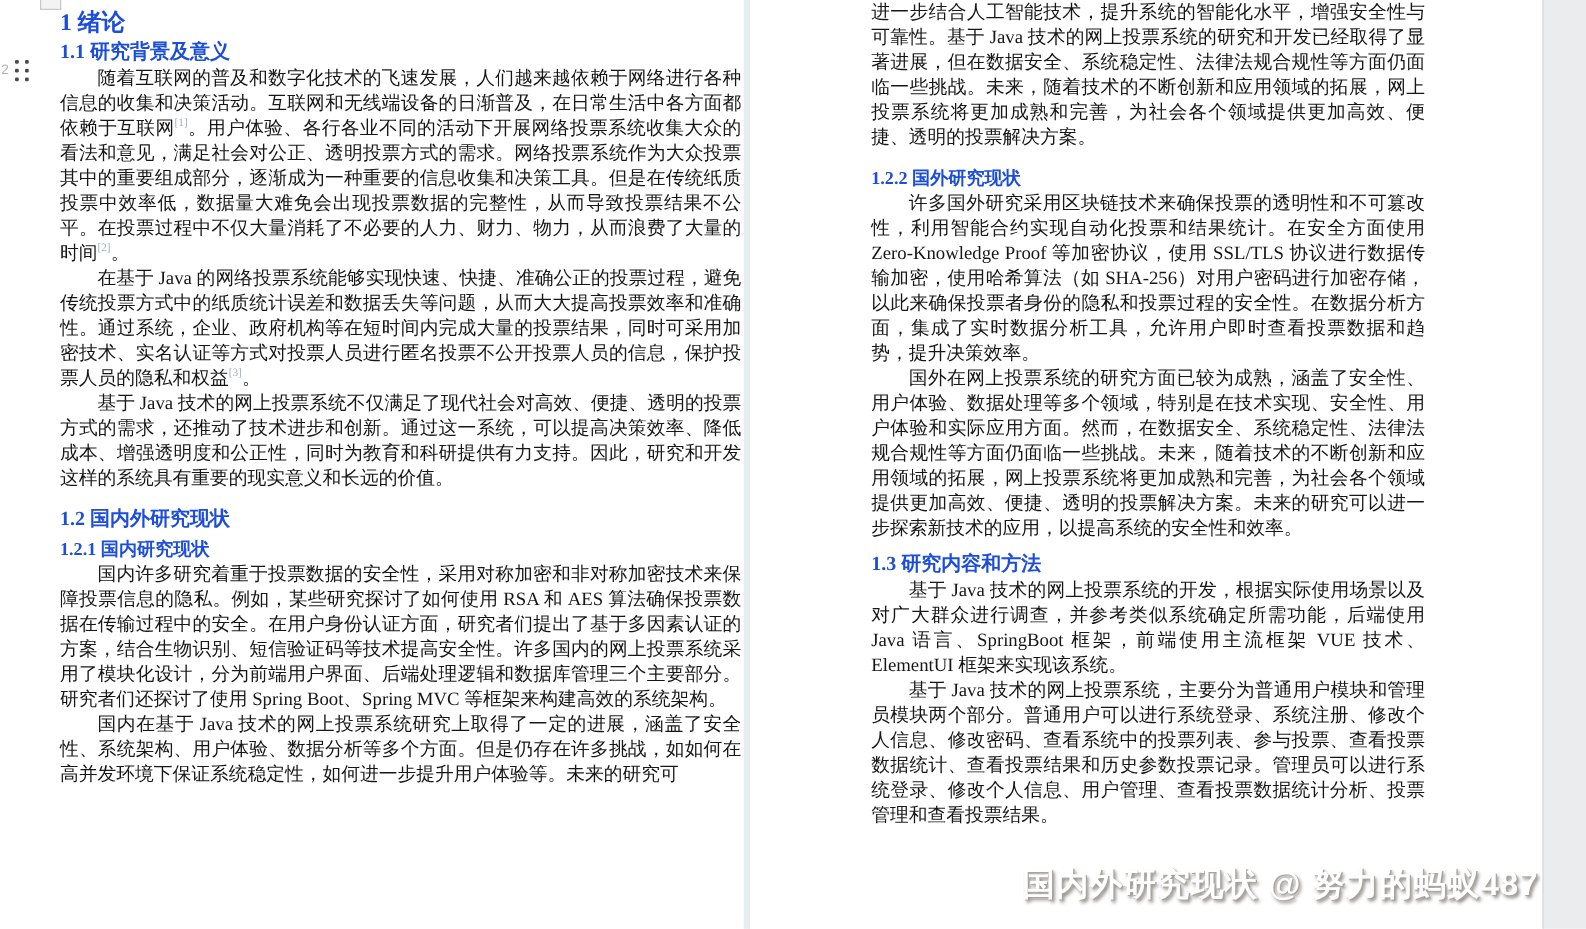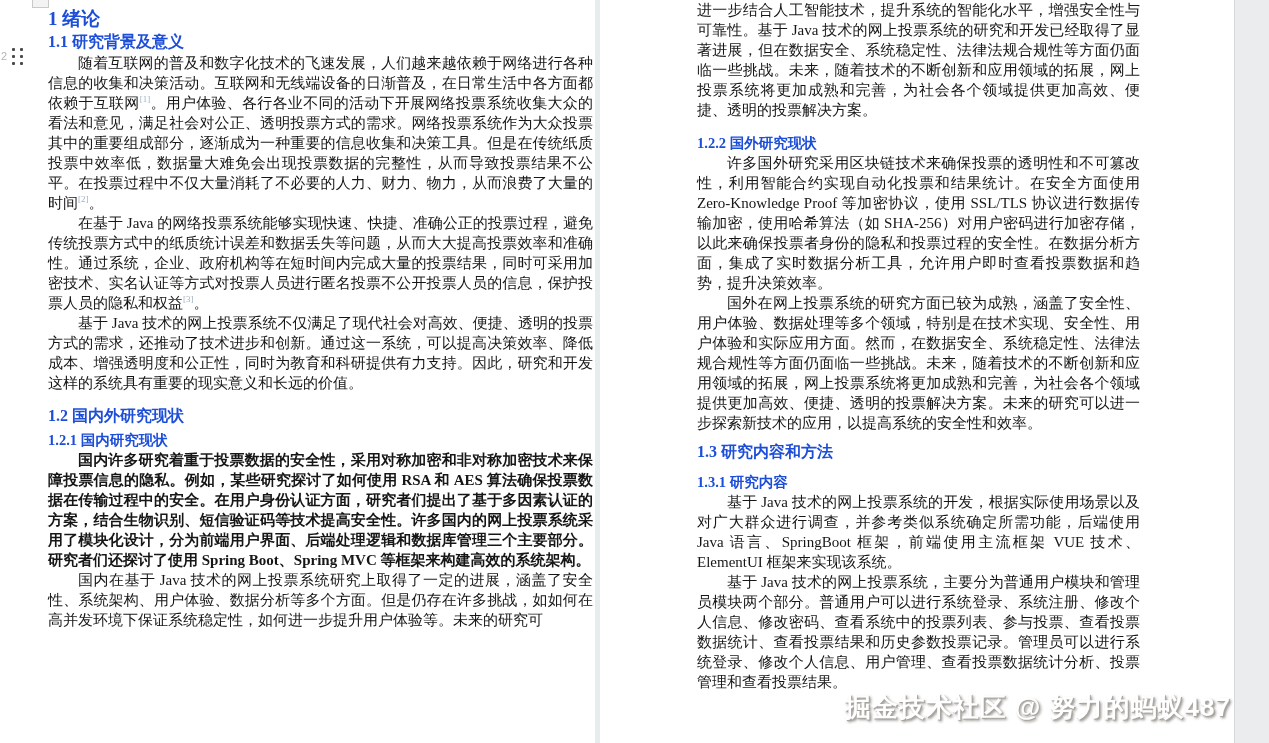--- a/index.html
+++ b/index.html
@@ -55,21 +55,21 @@
   p.para {
     margin: 0; font-size: 15px; line-height: 20px;
     text-align: justify; color: #161616;
   }
   .indent { text-indent: 2em; }
 
   .m-s11  { }
   .m-p1   { margin-top: 13px; }
   .m-s12  { margin-top: 12px; }
   .m-s121 { margin-top: 4px; font-family: Liberation Serif, serif; }
-  .m-p4   { margin-top: 8px; font-weight: bold; }
+  .m-p4   { margin-top: 8px; }
 
   .m-rp1   { margin-top: 6px; }
   .m-s122  { margin-top: 14px; }
   .m-rp2   { margin-top: 8px; }
   .m-s13   { margin-top: 8px; }
   .m-s131  { margin-top: 10px; }
   .m-rp4   { margin-top: 6px; }
 
   sup.ref {
     font-size: 9px; line-height: 0;
@@ -132,24 +132,23 @@
     <p class="para m-rp1">进一步结合人工智能技术，提升系统的智能化水平，增强安全性与可靠性。基于 Java 技术的网上投票系统的研究和开发已经取得了显著进展，但在数据安全、系统稳定性、法律法规合规性等方面仍面临一些挑战。未来，随着技术的不断创新和应用领域的拓展，网上投票系统将更加成熟和完善，为社会各个领域提供更加高效、便捷、透明的投票解决方案。</p>
 
     <h3 class="m-s122">1.2.2 国外研究现状</h3>
 
     <p class="para indent m-rp2">许多国外研究采用区块链技术来确保投票的透明性和不可篡改性，利用智能合约实现自动化投票和结果统计。在安全方面使用 Zero-Knowledge Proof 等加密协议，使用 SSL/TLS 协议进行数据传输加密，使用哈希算法（如 SHA-256）对用户密码进行加密存储，以此来确保投票者身份的隐私和投票过程的安全性。在数据分析方面，集成了实时数据分析工具，允许用户即时查看投票数据和趋势，提升决策效率。</p>
 
     <p class="para indent">国外在网上投票系统的研究方面已较为成熟，涵盖了安全性、用户体验、数据处理等多个领域，特别是在技术实现、安全性、用户体验和实际应用方面。然而，在数据安全、系统稳定性、法律法规合规性等方面仍面临一些挑战。未来，随着技术的不断创新和应用领域的拓展，网上投票系统将更加成熟和完善，为社会各个领域提供更加高效、便捷、透明的投票解决方案。未来的研究可以进一步探索新技术的应用，以提高系统的安全性和效率。</p>
 
     <h2 class="m-s13">1.3 研究内容和方法</h2>
 
-    <h3 class="m-s131">1.3.1 研究内容</h3>
 
     <p class="para indent m-rp4">基于 Java 技术的网上投票系统的开发，根据实际使用场景以及对广大群众进行调查，并参考类似系统确定所需功能，后端使用 Java 语言、SpringBoot 框架，前端使用主流框架 VUE 技术、ElementUI 框架来实现该系统。</p>
 
     <p class="para indent">基于 Java 技术的网上投票系统，主要分为普通用户模块和管理员模块两个部分。普通用户可以进行系统登录、系统注册、修改个人信息、修改密码、查看系统中的投票列表、参与投票、查看投票数据统计、查看投票结果和历史参数投票记录。管理员可以进行系统登录、修改个人信息、用户管理、查看投票数据统计分析、投票管理和查看投票结果。</p>
   </div>
 
   <div class="right-gutter"></div>
 
-  <div class="watermark">掘金技术社区 @ 努力的蚂蚁487</div>
+  <div class="watermark">国内外研究现状 @ 努力的蚂蚁487</div>
 
 </div>
 
 </body></html>

